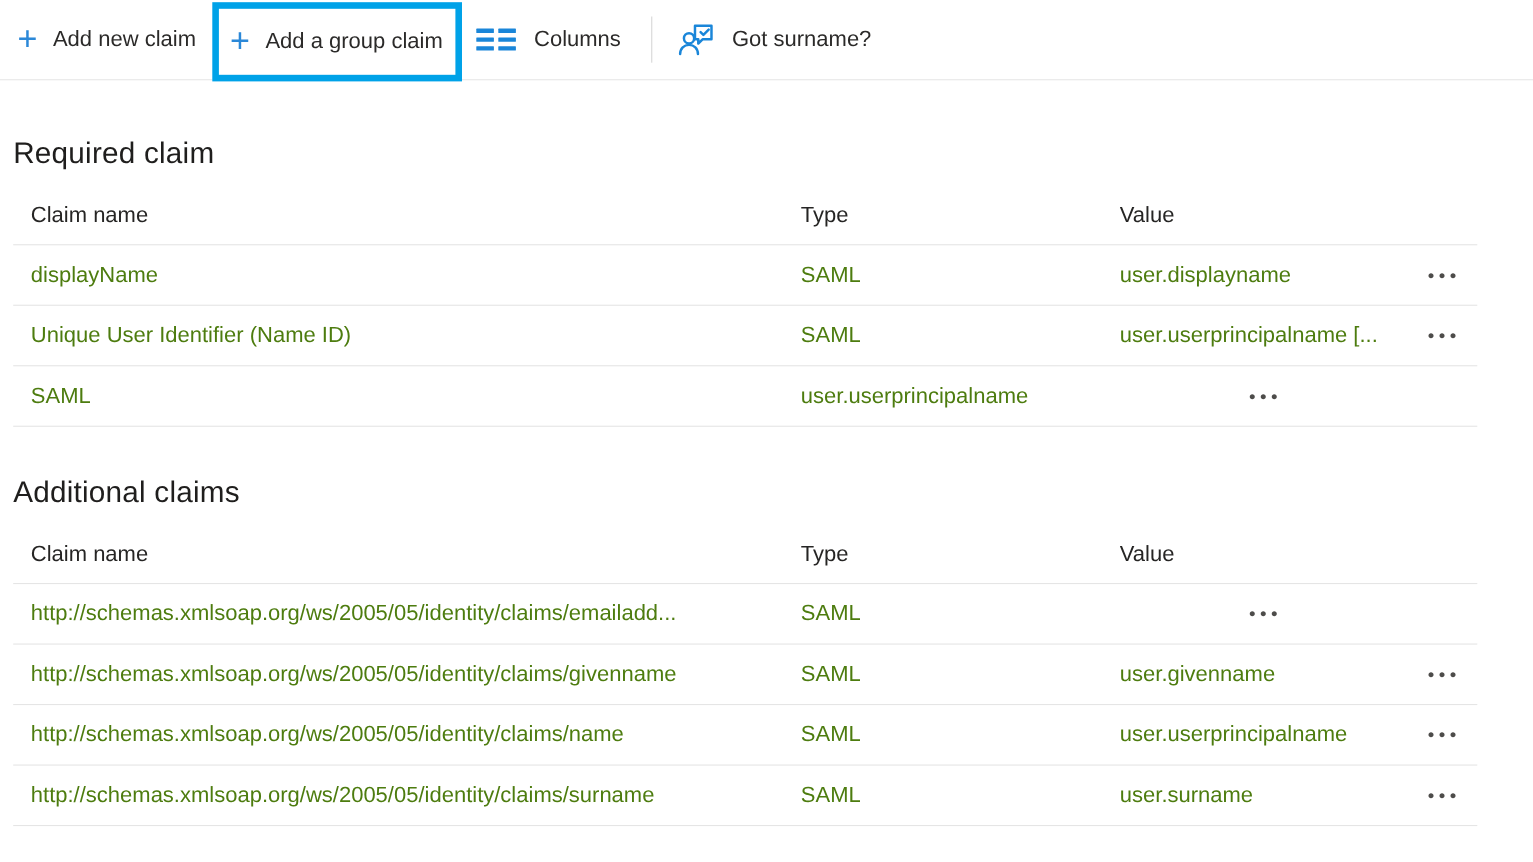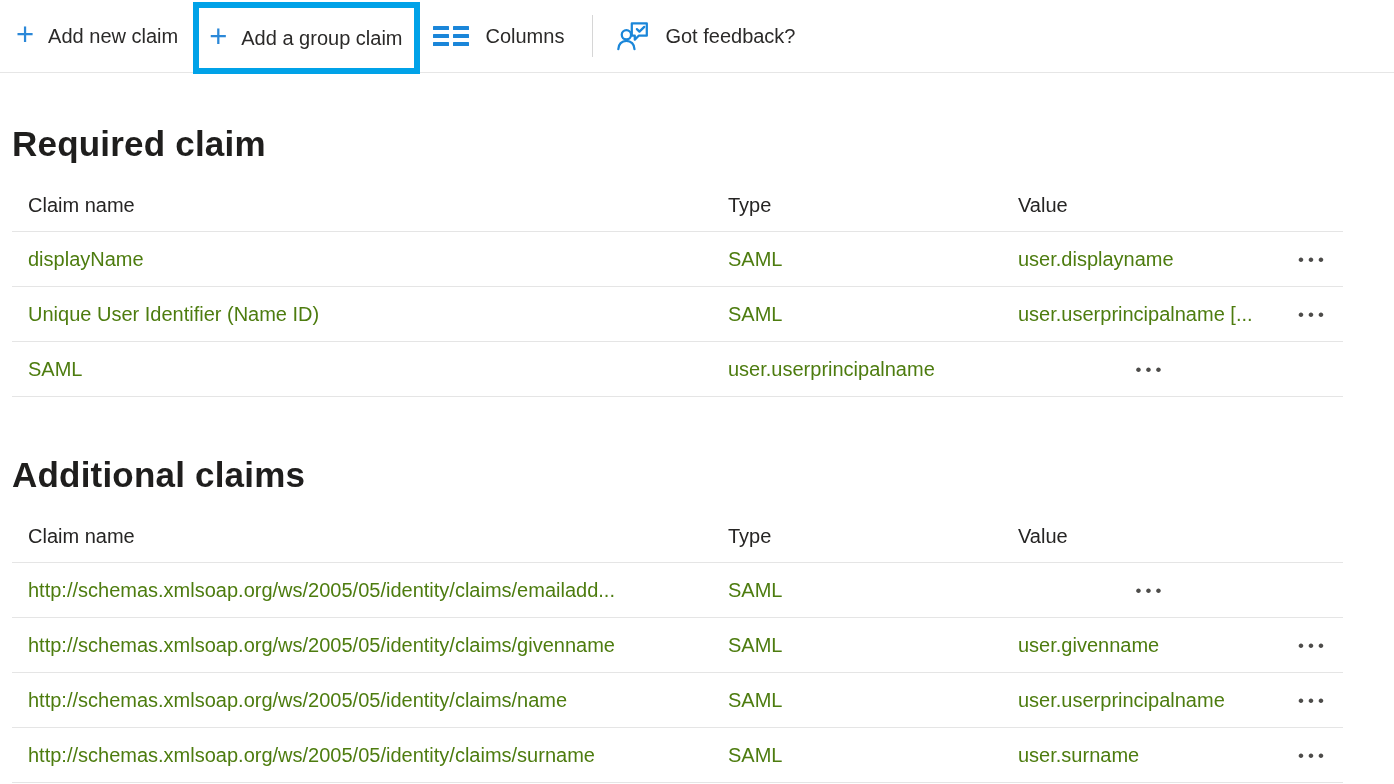--- a/index.html
+++ b/index.html
@@ -62,27 +62,27 @@
   .columns-glyph i { background: #1a86d9; border-radius: 0.5px; }
   .v-divider {
     width: 1px; height: 42px;
     background: #d6d6d6;
     margin: 0 22px 0 28px;
   }
   .feedback-glyph { width: 36px; height: 36px; display: block; }
 
   
   .section-title {
-    font-size: 35px;
-    font-weight: 700;
+    font-size: 27px;
+    font-weight: 400;
     color: #1f1e1d;
     letter-spacing: 0.2px;
     margin: 51px 0 15px 12px;
   }
-  .section-title.second { margin-top: 58px; }
+  .section-title.second { margin-top: 44px; }
 
   .claims-table { margin-left: 12px; width: 1331px; }
   .trow {
     display: grid;
     grid-template-columns: 700px 290px 1fr 60px;
     align-items: center;
     padding-left: 16px;
     height: 55px;
     border-bottom: 1px solid #e5e5e5;
     font-size: 20px;
@@ -139,21 +139,21 @@
 
   <div class="v-divider"></div>
 
   <button class="cmd">
     <svg class="feedback-glyph" viewBox="0 0 24 24" fill="none" stroke="#1a86d9" stroke-width="1.5">
       <circle cx="7.6" cy="11.2" r="3.1"></circle>
       <path d="M2.2 20.8 c0-3.4 2.4-5.6 5.4-5.6 s5.4 2.2 5.4 5.6" stroke-linecap="round"></path>
       <path d="M11.2 3.6 h10 v8.2 h-5.4 l-2.6 2.6 v-2.6 h-2 z" stroke-linejoin="round"></path>
       <path d="M14.6 7.4 l1.7 1.7 l3.2-3.2" stroke-linecap="round" stroke-linejoin="round"></path>
     </svg>
-    <span>Got feedback?</span>
+    <span>Got surname?</span>
   </button>
 </div>
 
 <h2 class="section-title">Required claim</h2>
 
 <div class="claims-table">
   <div class="trow thead">
     <div class="cell">Claim name</div>
     <div class="cell">Type</div>
     <div class="cell">Value</div>

